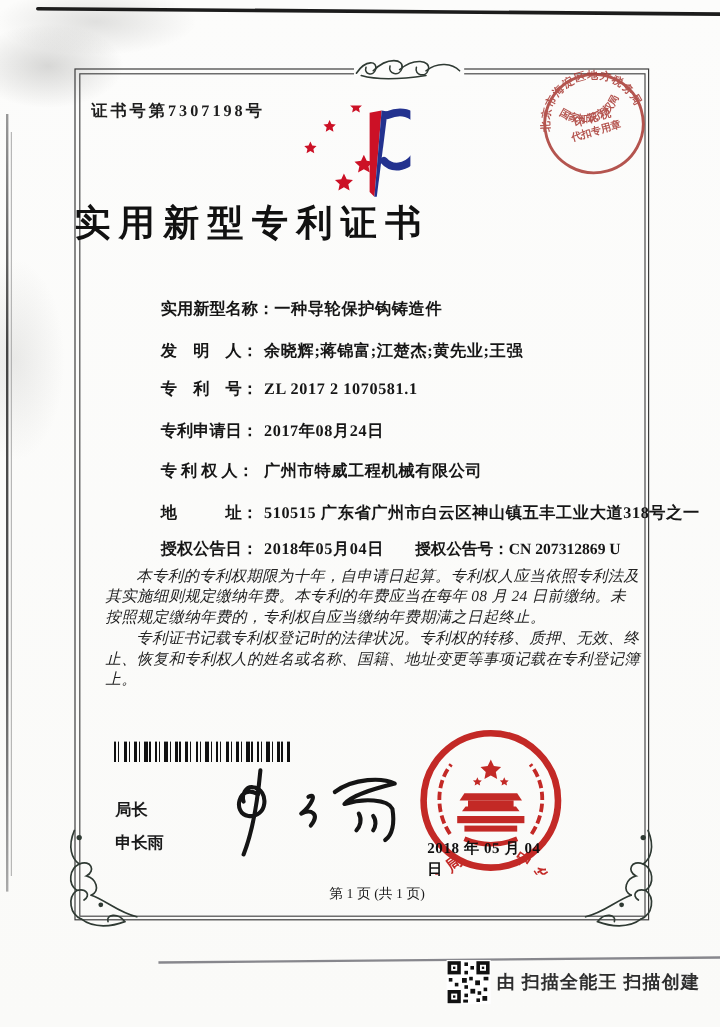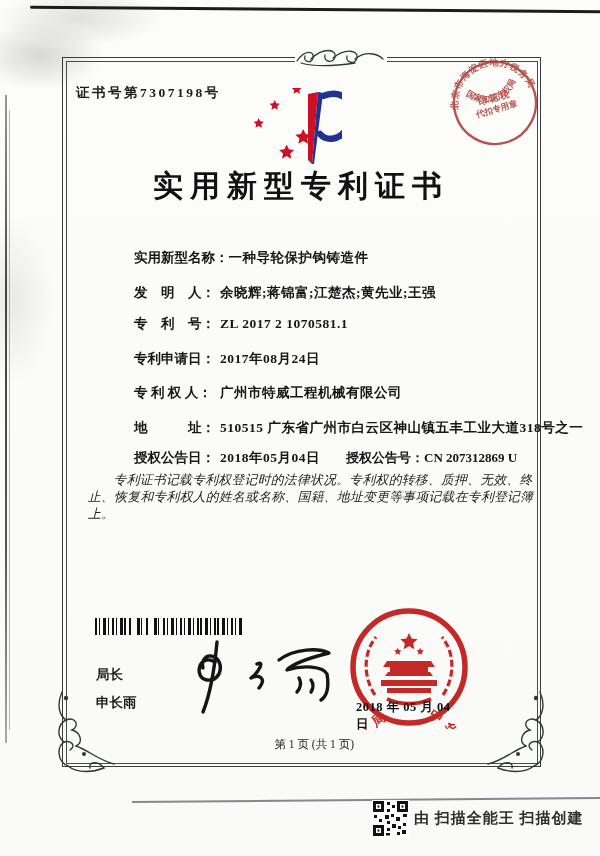--- a/index.html
+++ b/index.html
@@ -17,21 +17,21 @@
   .scan-top-edge{left:30px;top:8px;width:572px;height:2.5px;background:#1c1c1c;transform:rotate(.45deg);border-radius:2px;}
   .scan-bottom-edge{left:132px;top:799px;width:470px;height:1.5px;background:#6a6a72;transform:rotate(-.5deg);opacity:.8;}
   .spine-line1{left:5px;top:95px;width:1.5px;height:648px;background:linear-gradient(#999,#444 30%,#555 70%,#aaa);}
   .spine-line2{left:9px;top:110px;width:1px;height:620px;background:#9a9a9a;opacity:.7;}
   
   .frame{left:62px;top:57px;width:477px;height:708px;border:1.6px solid #3c3c3c;}
   .frame-inner{position:absolute;inset:2.5px;border:1px solid #4a4a4a;}
   .orn{color:#2f3a33;}
   
   .cert-no{left:76px;top:84px;font-size:13.5px;font-weight:bold;color:#1d1d1d;letter-spacing:2.5px;text-align:right;}
-  .title{left:62px;top:166px;width:478px;text-align:center;font-size:30px;font-weight:bold;color:#111;letter-spacing:7px;}
+  .title{left:62px;top:166px;width:478px;text-align:left;font-size:30px;font-weight:bold;color:#111;letter-spacing:7px;}
   
   .row{left:94px;font-size:13.5px;font-weight:600;color:#161616;white-space:nowrap;}
   .row .lab{display:inline-block;min-width:86px;margin-left:40px;}
   .row .val{letter-spacing:.5px;}
   .addr-val{white-space:normal;display:inline-block;width:368px;vertical-align:top;line-height:17px;}
   .grant-no{left:346px;top:449px;font-size:13px;font-weight:700;color:#161616;white-space:nowrap;}
   
   .body-text{left:88px;top:472px;width:446px;font-size:12.8px;line-height:17.2px;color:#222;font-style:italic;font-weight:500;}
   .body-text p{margin:0;text-indent:2em;letter-spacing:.3px;}
   
@@ -128,20 +128,21 @@
 <div class="abs row" style="top:249px"><span class="lab">实用新型名称：</span><span class="val">一种导轮保护钩铸造件</span></div>
 <div class="abs row" style="top:284px"><span class="lab">发　明　人：</span><span class="val">余晓辉;蒋锦富;江楚杰;黄先业;王强</span></div>
 <div class="abs row" style="top:315px"><span class="lab">专　利　号：</span><span class="val">ZL 2017 2 1070581.1</span></div>
 <div class="abs row" style="top:350px"><span class="lab">专利申请日：</span><span class="val">2017年08月24日</span></div>
 <div class="abs row" style="top:384px"><span class="lab">专 利 权 人：</span><span class="val">广州市特威工程机械有限公司</span></div>
 <div class="abs row" style="top:419px"><span class="lab">地　　　址：</span><span class="val addr-val">510515 广东省广州市白云区神山镇五丰工业大道318号之一</span></div>
 <div class="abs row" style="top:449px"><span class="lab">授权公告日：</span><span class="val">2018年05月04日</span></div>
 <div class="abs grant-no"><span>授权公告号：</span><span>CN 207312869 U</span></div>
 
 <div class="abs body-text">
+  <p>本专利的专利权期限为十年，自申请日起算。专利权人应当依照专利法及其实施细则规定缴纳年费。本专利的年费应当在每年 08 月 24 日前缴纳。未按照规定缴纳年费的，专利权自应当缴纳年费期满之日起终止。</p>
   <p>专利证书记载专利权登记时的法律状况。专利权的转移、质押、无效、终止、恢复和专利权人的姓名或名称、国籍、地址变更等事项记载在专利登记簿上。</p>
 </div>
 
 <div class="abs barcode"></div>
 
 <div class="abs director">
   <div>局长</div>
   <div>申长雨</div>
 </div>
 

